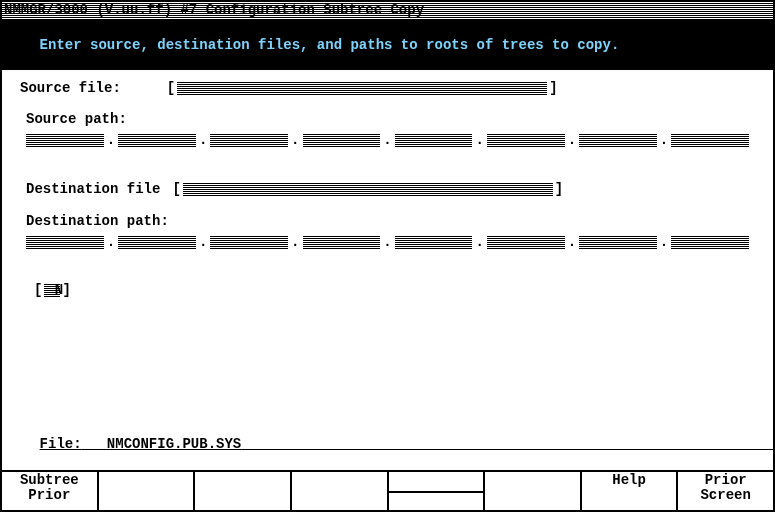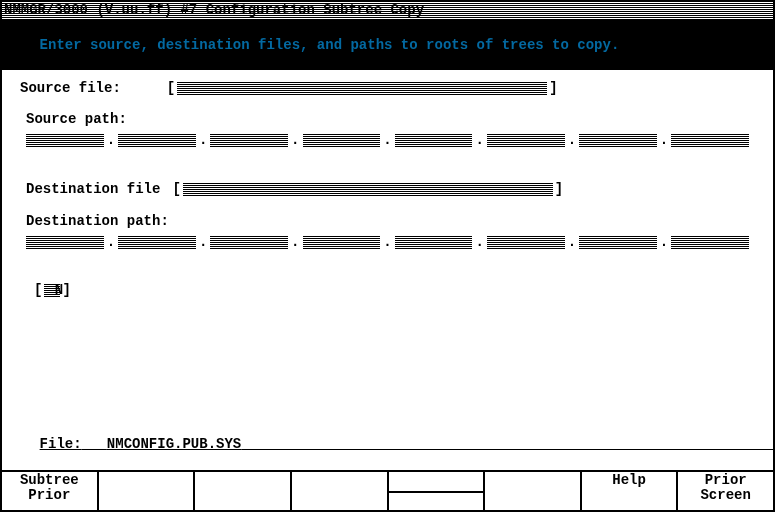--- a/index.html
+++ b/index.html
@@ -28,21 +28,21 @@
       #fff 1px, #fff 2px
     );
     background-size: 2px 2px;
   }
   .plainrow {
     padding: 1px 4px;
     white-space: pre;
   }
   .invert {
     background: #000;
-    color: #0369a1;
+    color: #7dd3fc;
   }
   .content {
     flex: 1 1 auto;
     padding: 0;
     position: relative;
   }
   .row {
     display: flex;
     align-items: center;
     padding: 0 4px;

